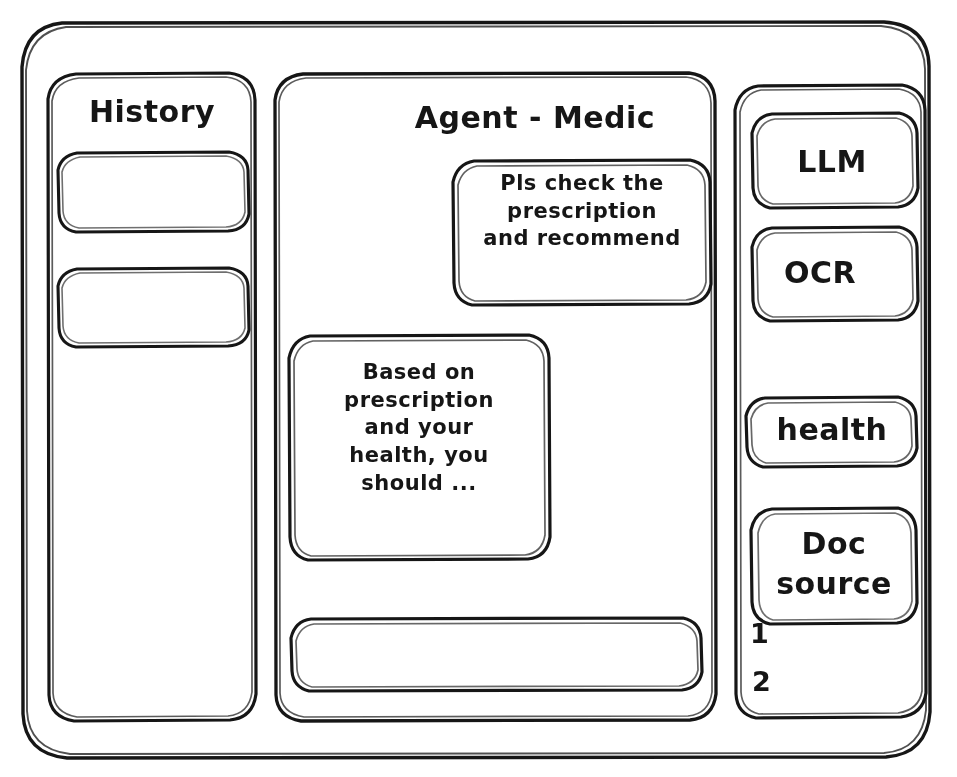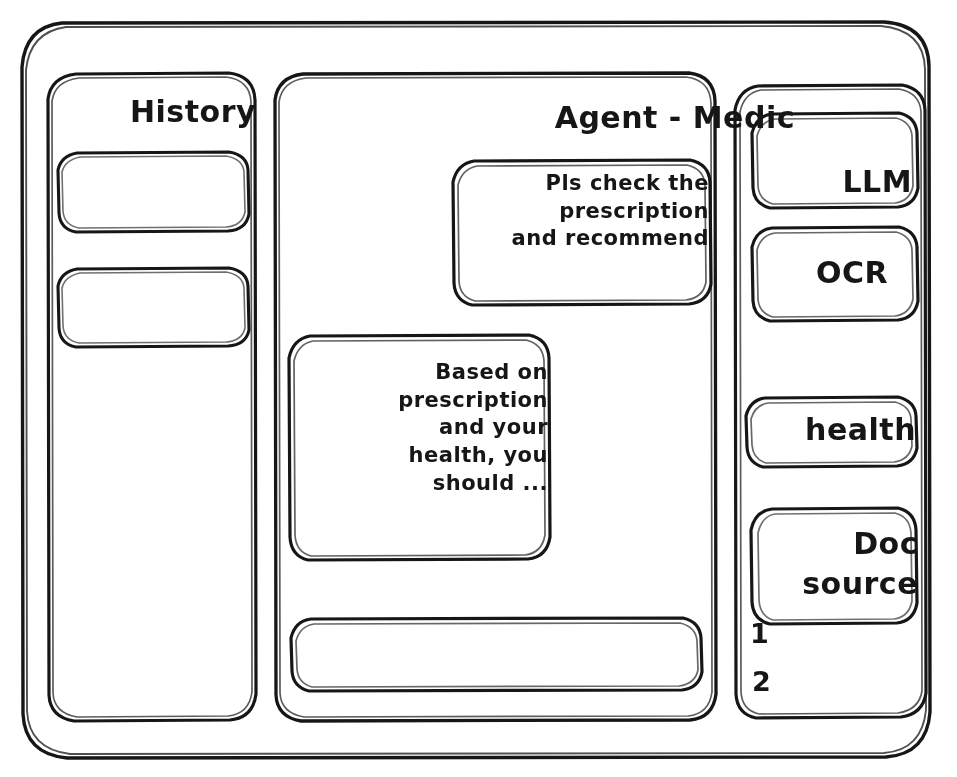--- a/index.html
+++ b/index.html
@@ -24,38 +24,38 @@
   }
 
   
   .txt {
     position: absolute;
     color: #161616;
     font-family: "DejaVu Sans", sans-serif;
     font-weight: 600;
     letter-spacing: 0.5px;
     white-space: pre;
-    text-align: right;
+    text-align: center;
     line-height: 1.32;
     pointer-events: none;
   }
 
   .panel-title   { font-size: 30px; }
   .bubble-text   { font-size: 21px; }
   .chip-text     { font-size: 30px; }
   .marker-text   { font-size: 27px; }
 
   
   #history-title   { left: 48px;  top: 92px;  width: 208px; }
   #agent-title     { left: 275px; top: 98px;  width: 520px; }
 
   #user-bubble-text  { left: 455px; top: 170px; width: 254px; }
   #agent-bubble-text { left: 290px; top: 359px; width: 258px; }
 
-  #chip-llm-text    { left: 752px; top: 142px; width: 160px; margin-top: 20px; }
+  #chip-llm-text    { left: 752px; top: 142px; width: 160px; }
   #chip-ocr-text    { left: 752px; top: 253px; width: 136px; }
   #chip-params-text { left: 748px; top: 410px; width: 168px; }
   #chip-doc-text    { left: 750px; top: 524px; width: 168px; }
 
   #marker-1 { left: 750px; top: 616px; width: 40px; text-align: left; }
   #marker-2 { left: 752px; top: 664px; width: 40px; text-align: left; }
 
   
   .hit {
     position: absolute;

